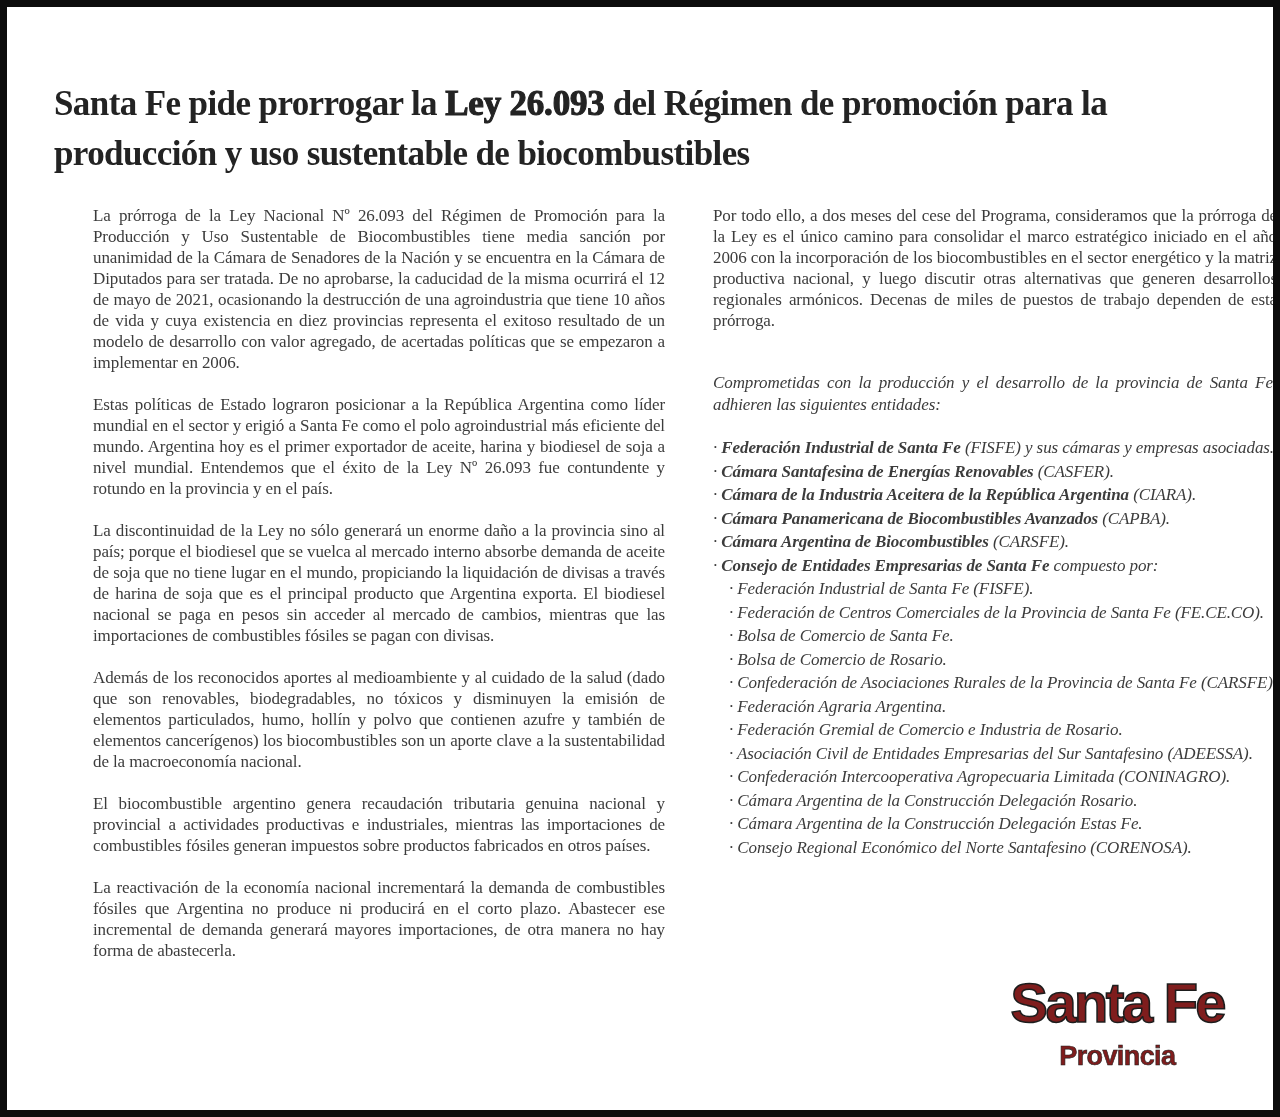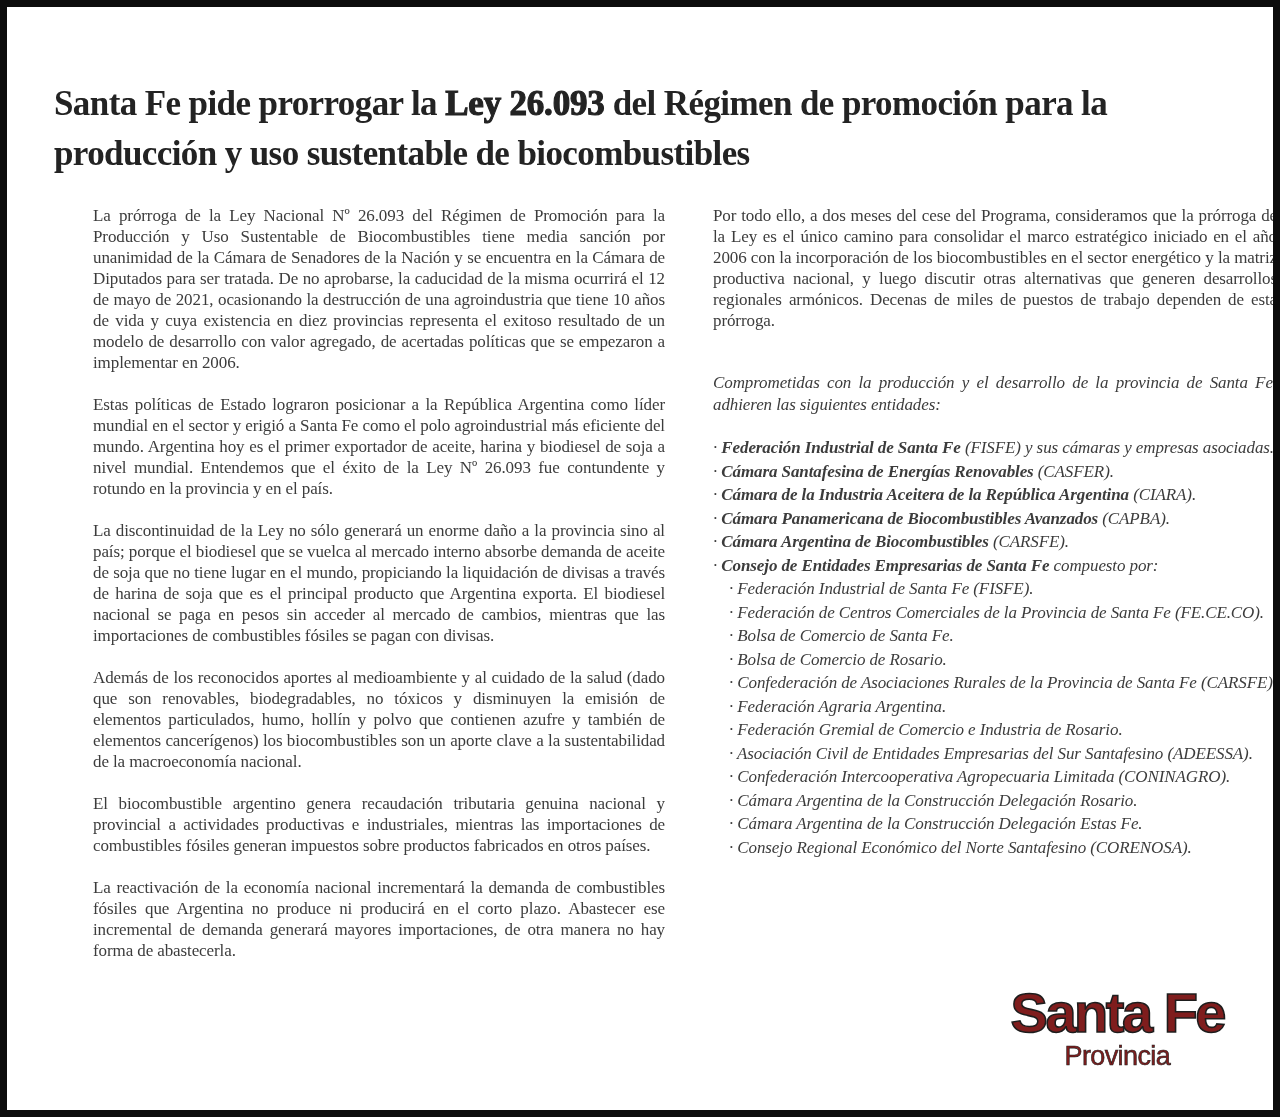--- a/index.html
+++ b/index.html
@@ -59,23 +59,23 @@
   .logo{
     position:absolute;right:49px;bottom:40px;
     text-align:center;color:#7f1d1d;line-height:1;
   }
   .logo-name{
     font-size:56px;font-weight:700;
     letter-spacing:-2.5px;
     -webkit-text-stroke:1.6px #1d1d1d;
   }
   .logo-sub{
-    font-size:27px;font-weight:400;
+    font-size:27px;font-weight:700;
     letter-spacing:-0.6px;
-    margin-top:2px;
+    margin-top:12px;
     -webkit-text-stroke:0.6px #1d1d1d;
   }
 </style>
 </head>
 <body>
 
 <div class="page">
   <div class="content">
 
     <h1 class="doc-title"><span>Santa Fe pide prorrogar la </span><span class="law">Ley 26.093</span><span> del Régimen de promoción para la producción y uso sustentable de biocombustibles</span></h1>

